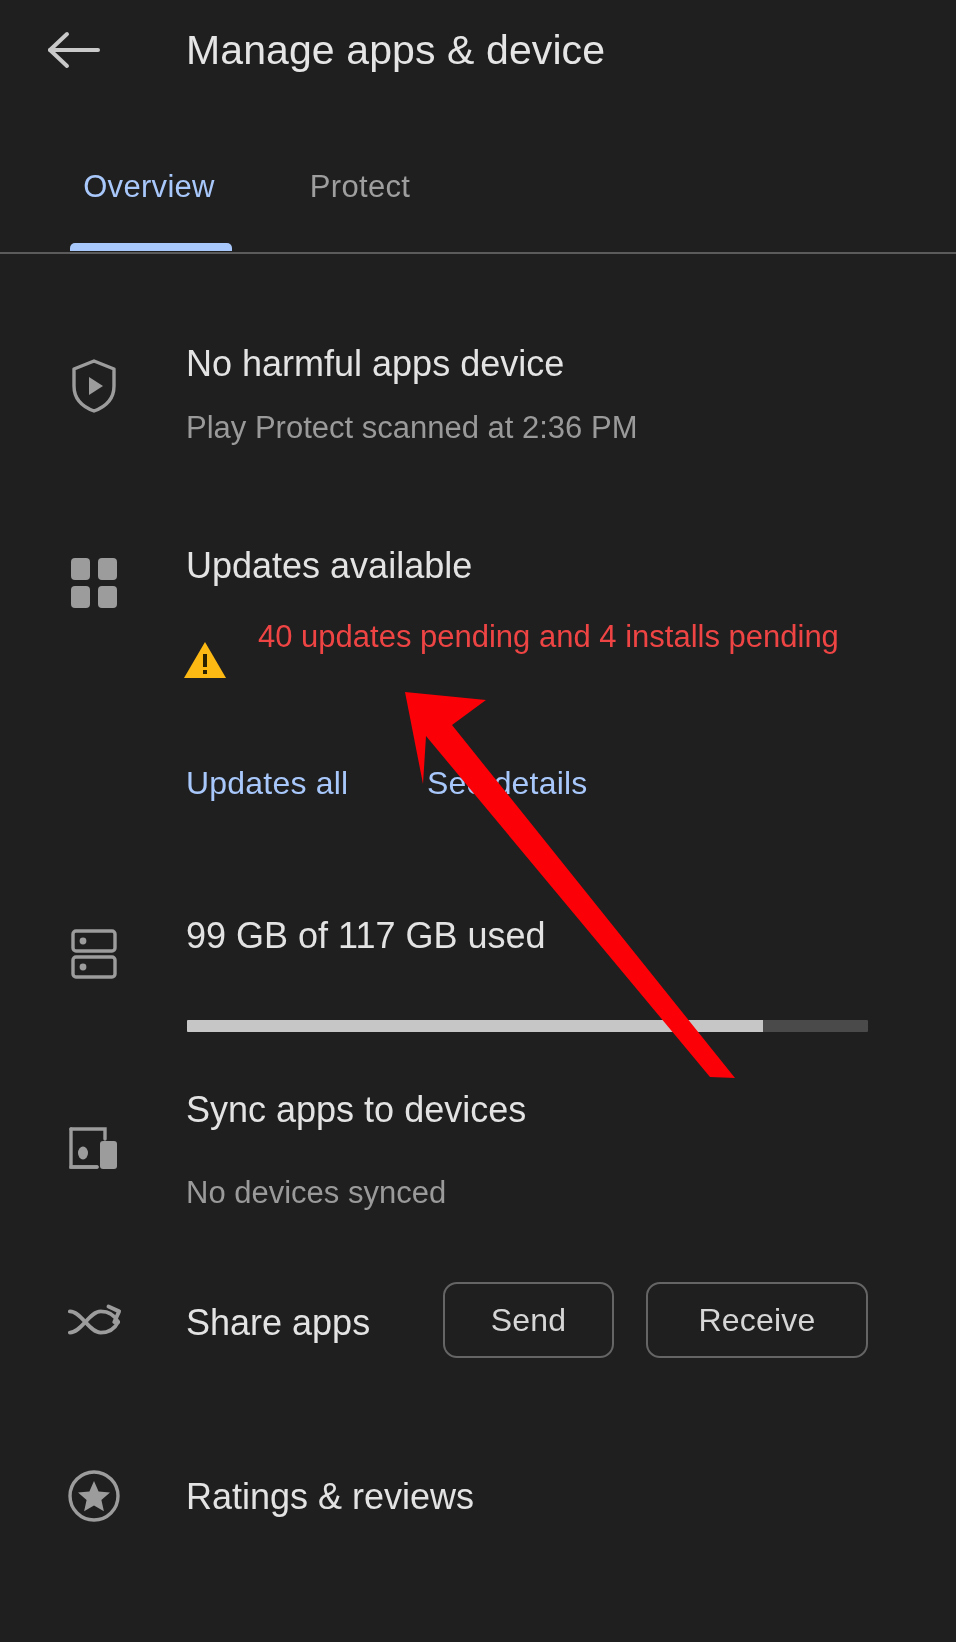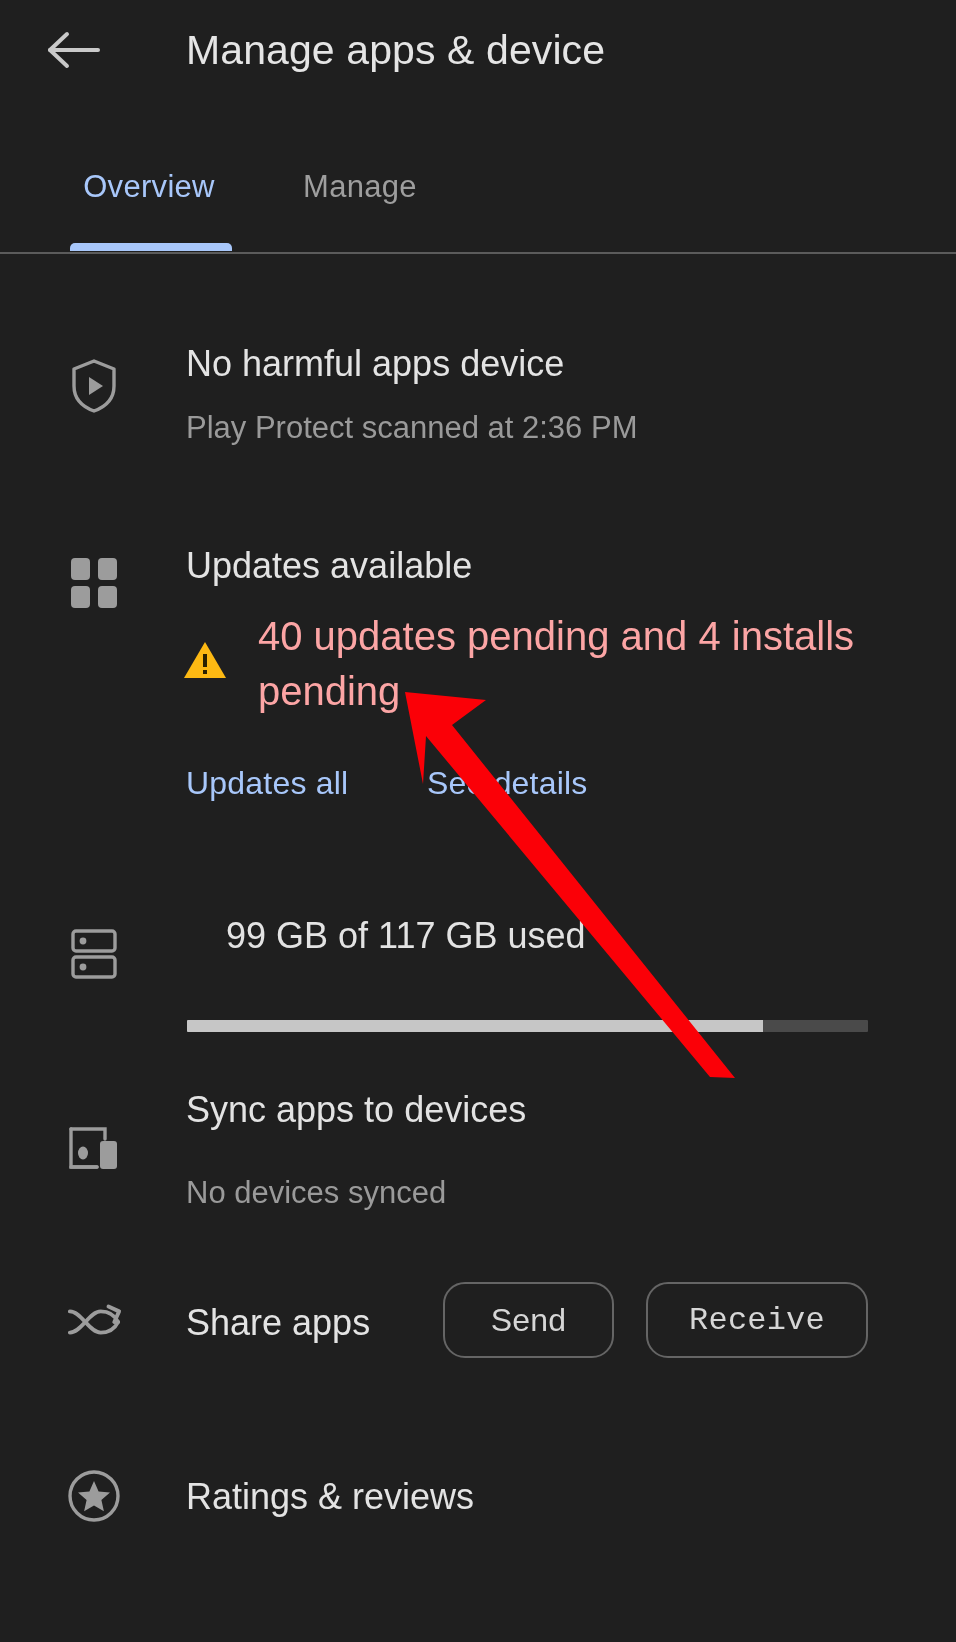--- a/index.html
+++ b/index.html
@@ -136,23 +136,23 @@
     left: 183px;
     top: 640px;
     width: 44px;
     height: 40px;
   }
   #upd-sub {
     position: absolute;
     left: 258px;
     top: 609px;
     width: 600px;
-    font-size: 40px;
+    font-size: 31px;
     line-height: 55px;
-    color: #fca5a5;
+    color: #ef4444;
   }
   .link-btn {
     position: absolute;
     top: 763px;
     font-size: 32px;
     line-height: 40px;
     color: #a8c7fa;
     font-weight: 500;
     letter-spacing: 0.2px;
     cursor: pointer;
@@ -160,21 +160,21 @@
     border: none;
     padding: 0;
     font-family: inherit;
     white-space: nowrap;
   }
   #btn-update-all { left: 186px; }
   #btn-see-details { left: 427px; }
 
   
   #st-icon  { top: 926px; }
-  #st-title { top: 913px; margin-left: 40px; }
+  #st-title { top: 913px; }
   .progress-track {
     position: absolute;
     left: 187px;
     top: 1020px;
     width: 681px;
     height: 12px;
     background: #4a4a4a;
     border-radius: 1px;
     overflow: hidden;
   }
@@ -189,33 +189,33 @@
   #sy-sub   { top: 1172px; }
 
   
   #sh-icon  { top: 1294px; }
   #sh-title { top: 1300px; }
   .outline-btn {
     position: absolute;
     top: 1282px;
     height: 76px;
     border: 2px solid #656565;
-    border-radius: 22px;
+    border-radius: 14px;
     background: transparent;
     color: #d6d6d6;
     font-size: 32px;
     font-family: inherit;
     letter-spacing: 0.2px;
     cursor: pointer;
     display: flex;
     align-items: center;
     justify-content: center;
   }
   #btn-send    { left: 443px; width: 171px; }
-  #btn-receive { left: 646px; width: 222px; font-family: Liberation Mono, monospace; }
+  #btn-receive { left: 646px; width: 222px; }
 
   
   #rt-icon  { top: 1468px; }
   #rt-title { top: 1474px; }
 
   
   .annotation {
     position: absolute;
     left: 0;
     top: 0;
@@ -234,21 +234,21 @@
         <path d="M3 20 H51" stroke="#c9c9c9" stroke-width="4" stroke-linecap="round"></path>
         <path d="M20 4 L3 20 L20 36" stroke="#c9c9c9" stroke-width="4" stroke-linecap="round" stroke-linejoin="round" fill="none"></path>
       </svg>
     </span>
   </div>
   <div class="page-title">Manage apps &amp; device</div>
 </div>
 
 <div class="tabbar">
   <button class="tab active" id="tab-overview">Overview</button>
-  <button class="tab inactive" id="tab-manage">Manage</button>
+  <button class="tab inactive" id="tab-manage">Protect</button>
   <div class="tab-indicator"></div>
 </div>
 <div class="tab-divider"></div>
 
 <div class="icon-slot" id="pp-icon">
   <svg width="50" height="56" viewBox="0 0 50 56" fill="none">
     <path d="M25 3 L45 11 V28 C45 41 36 49 25 53 C14 49 5 41 5 28 V11 Z" stroke="#9c9c9c" stroke-width="3.4" fill="none" stroke-linejoin="round"></path>
     <path d="M20 19 L34 28 L20 37 Z" fill="#9c9c9c"></path>
   </svg>
 </div>

